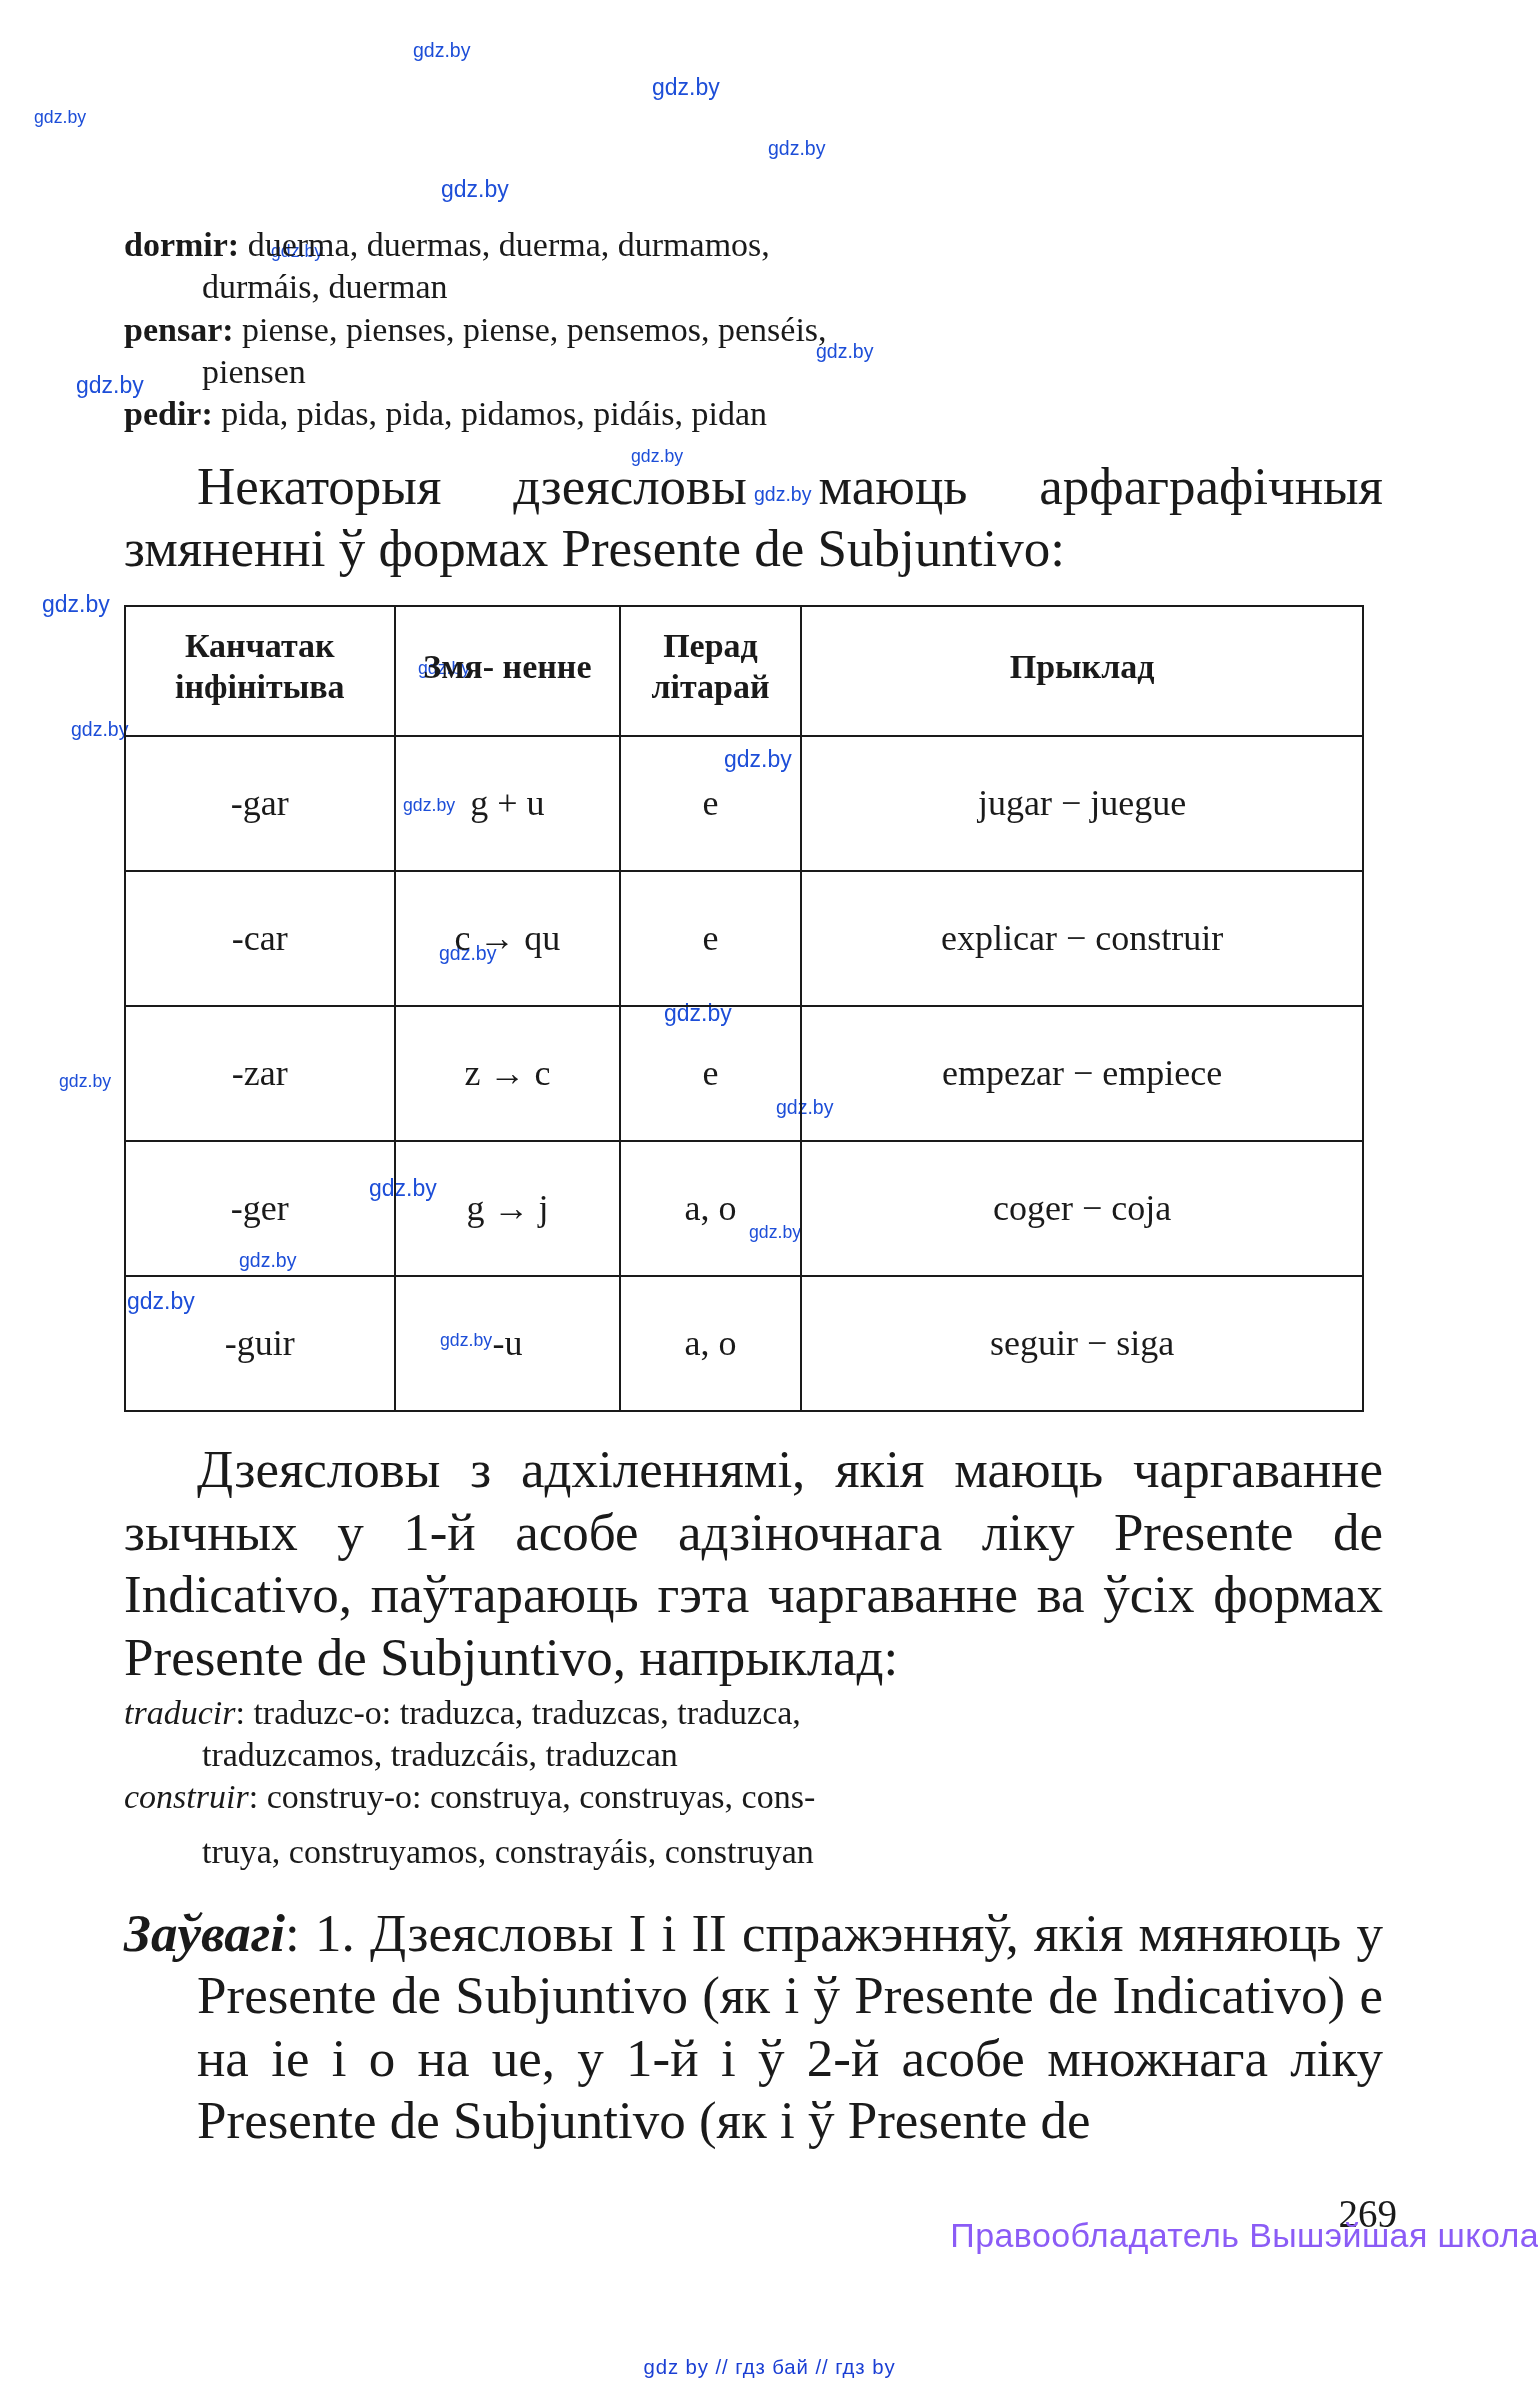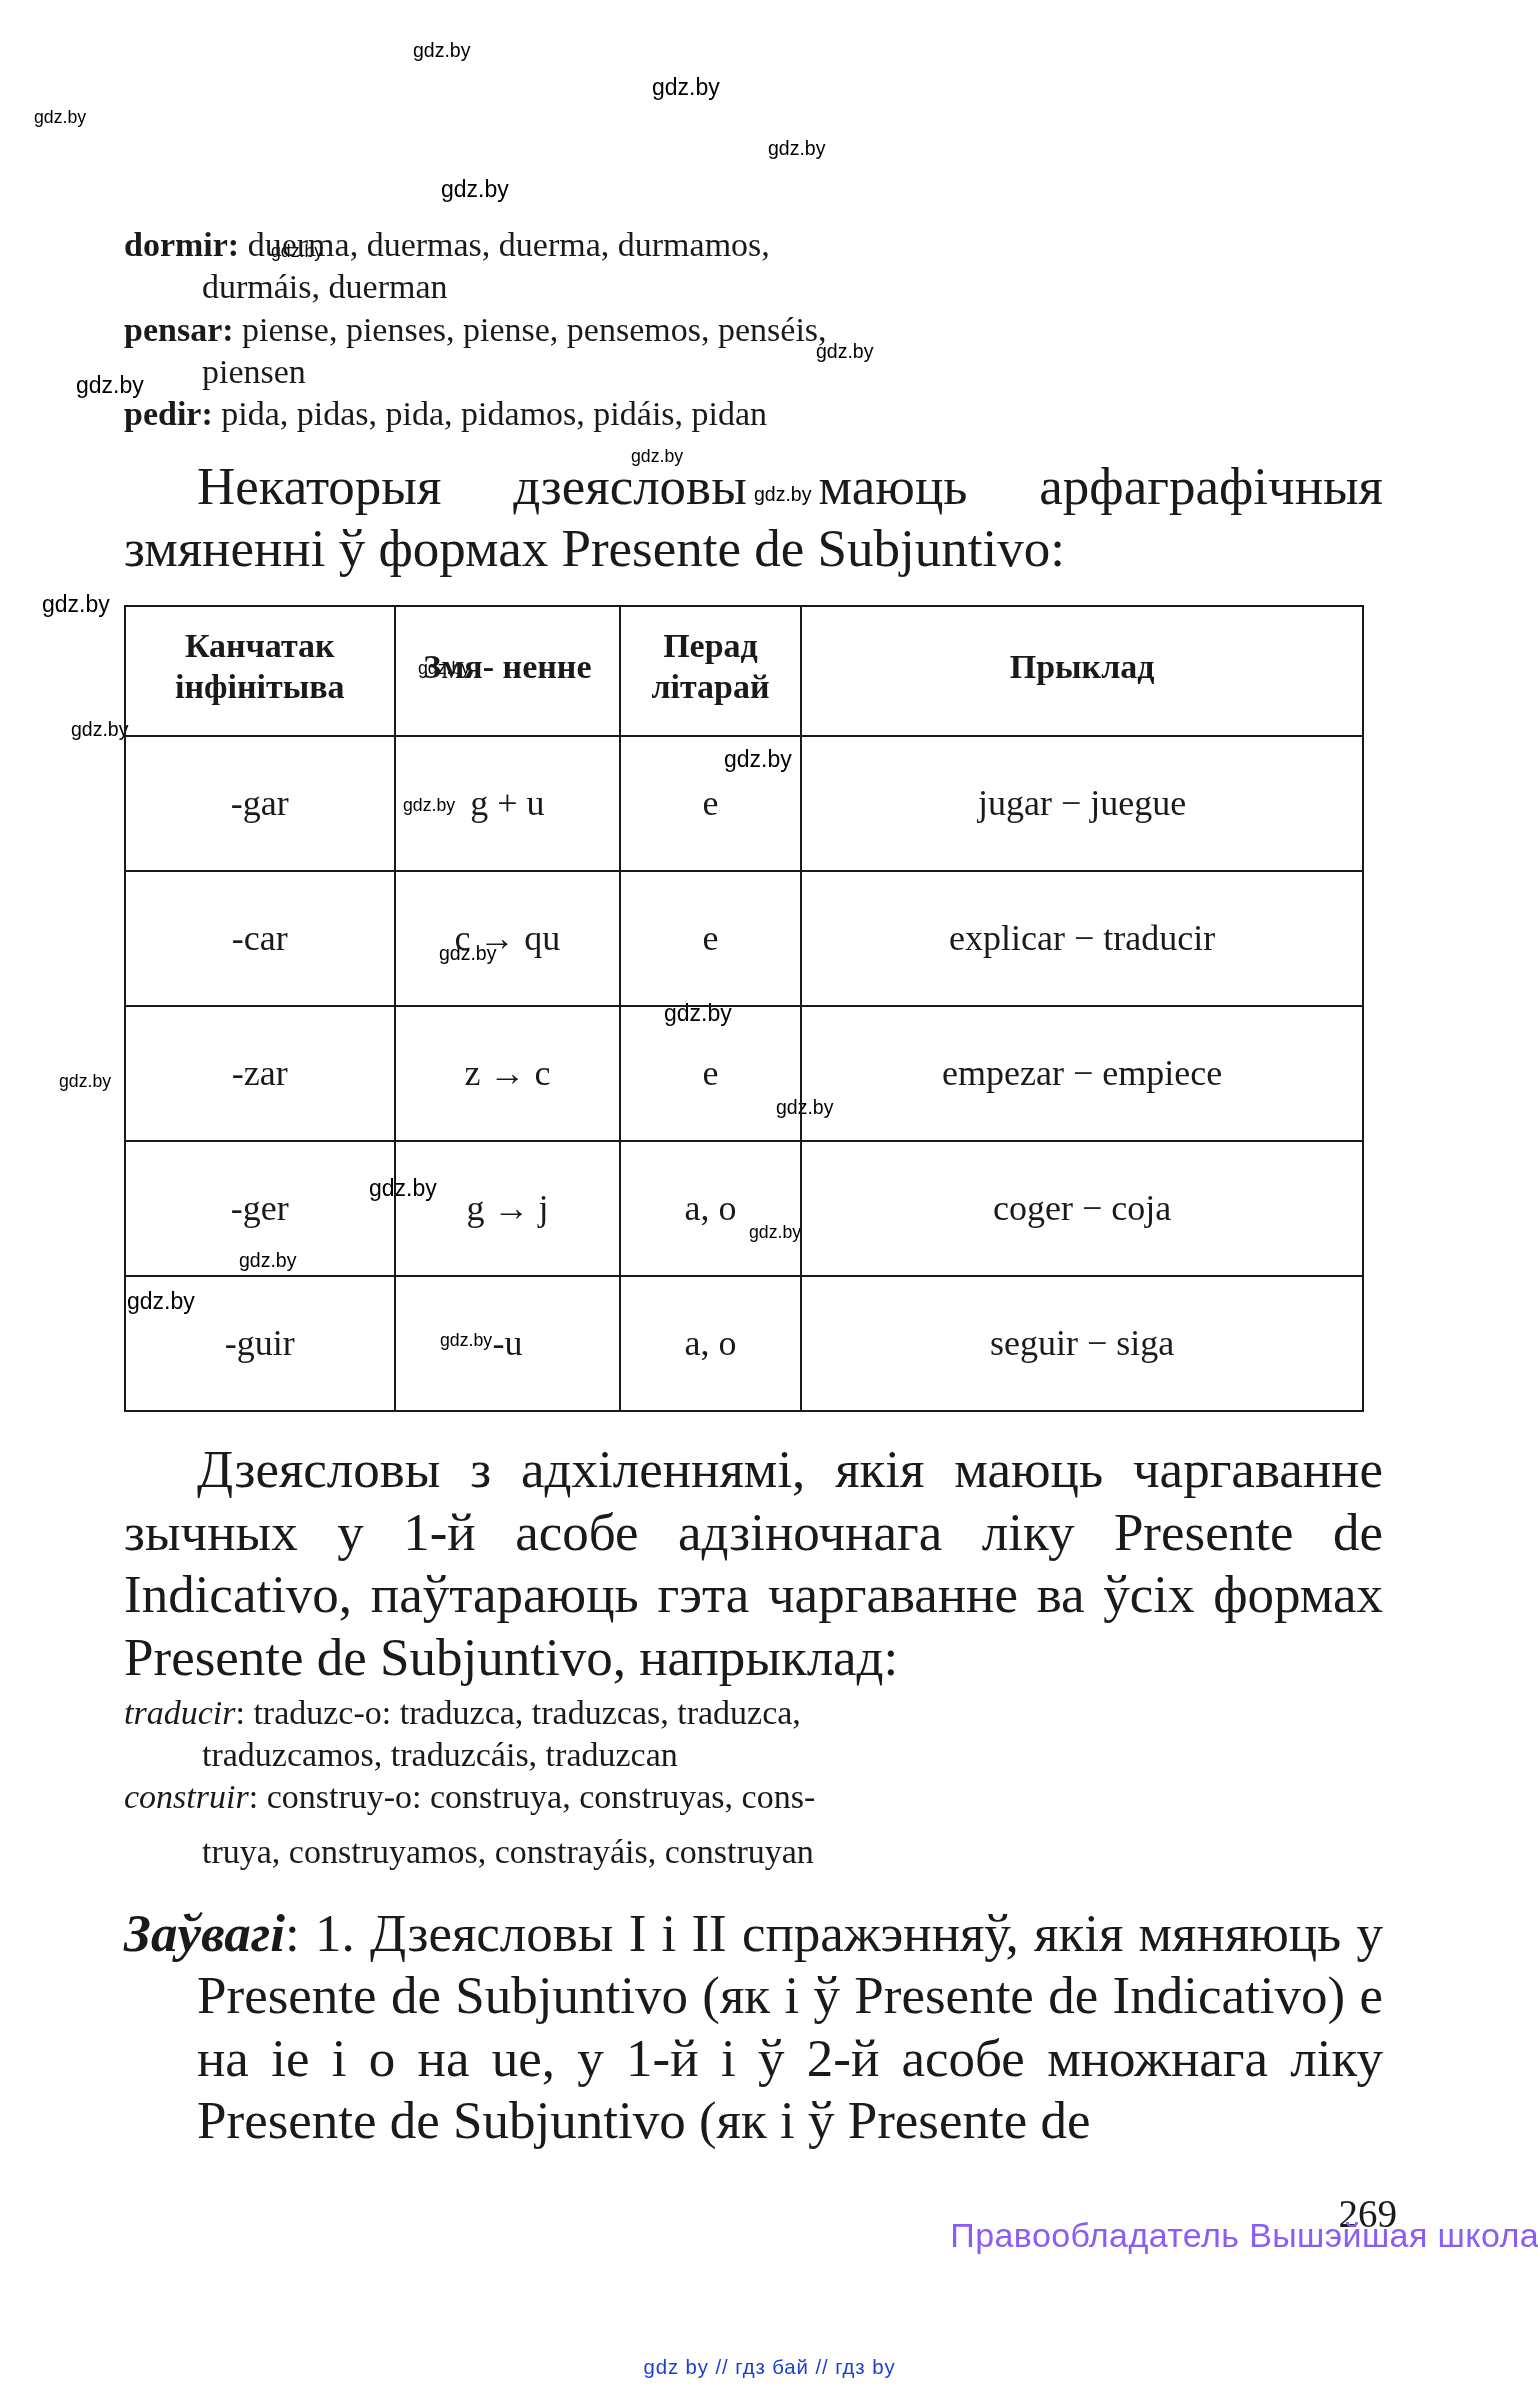--- a/index.html
+++ b/index.html
@@ -30,21 +30,21 @@
     font-family: "Liberation Sans", sans-serif;
     font-weight: bold;
     font-size: 18.6px;
     letter-spacing: 0.2px;
   }
 
   
   .wm {
     position: absolute;
     font-family: "Liberation Sans", sans-serif;
-    color: #000000;
+    color: #1d4ed8;
     font-size: 23px;
     white-space: nowrap;
     pointer-events: none;
   }
   .wm.sm { font-size: 19.5px; }
   .wm.xs { font-size: 17.7px; }
 
   
   .content {
     position: absolute;
@@ -210,21 +210,21 @@
           <tr>
             <td class="col-a">-gar</td>
             <td class="col-b">g + u</td>
             <td class="col-c">e</td>
             <td class="col-d">jugar − juegue</td>
           </tr>
           <tr>
             <td class="col-a">-car</td>
             <td class="col-b">c → qu</td>
             <td class="col-c">e</td>
-            <td class="col-d">explicar − traducir</td>
+            <td class="col-d">explicar − construir</td>
           </tr>
           <tr>
             <td class="col-a">-zar</td>
             <td class="col-b">z → c</td>
             <td class="col-c">e</td>
             <td class="col-d">empezar − empiece</td>
           </tr>
           <tr>
             <td class="col-a">-ger</td>
             <td class="col-b">g → j</td>

